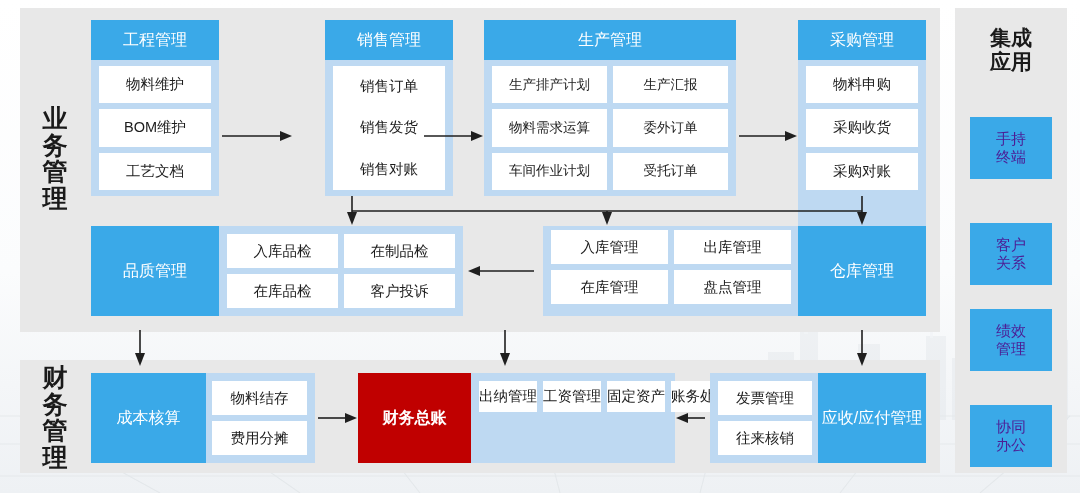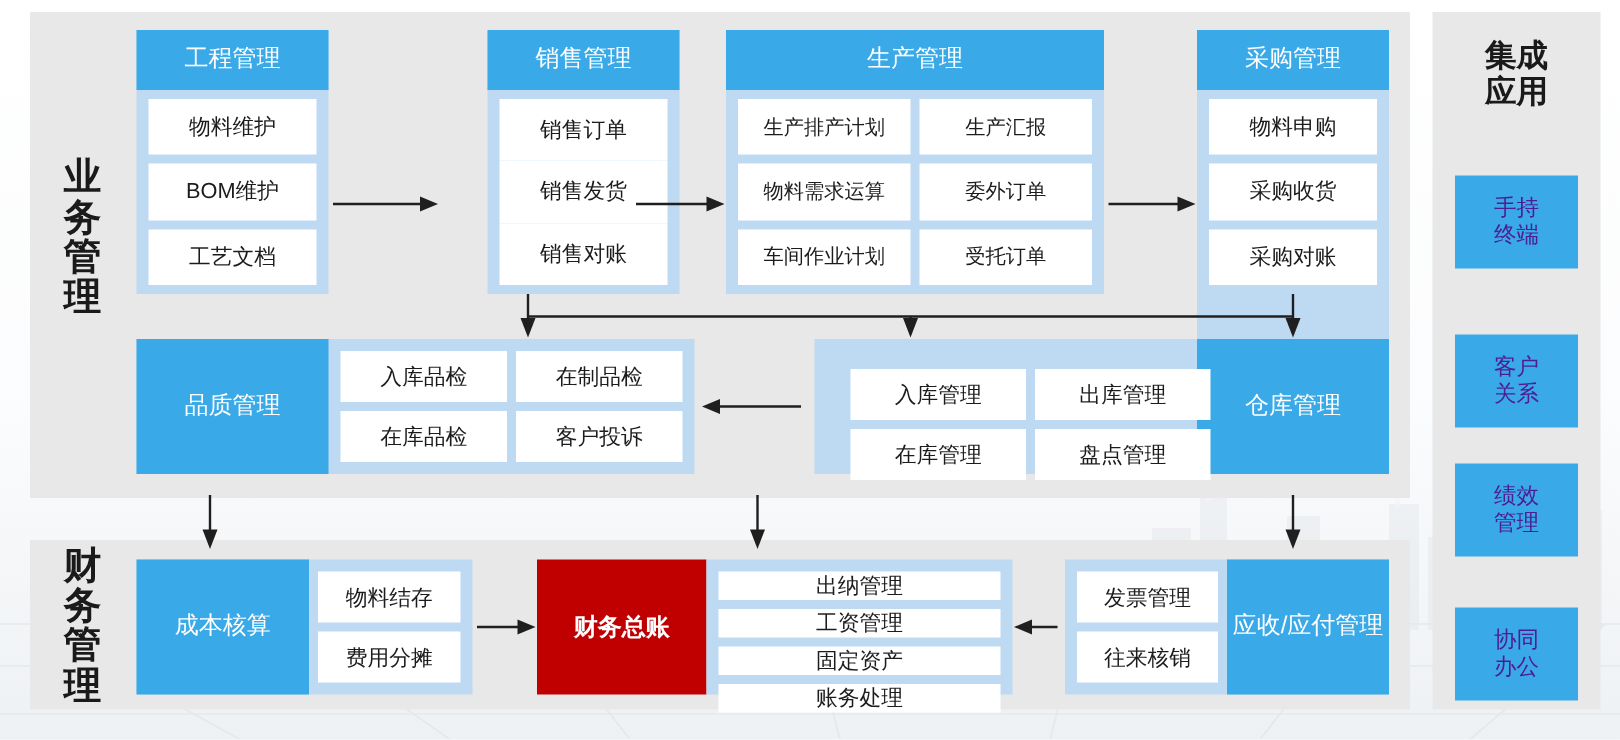--- a/index.html
+++ b/index.html
@@ -174,21 +174,21 @@
     <div class="card-body" style="left:136px;top:8px;width:228px;height:74px;grid-template-columns:1fr 1fr;grid-template-rows:1fr 1fr;gap:6px;">
       <div class="item">入库品检</div>
       <div class="item">在制品检</div>
       <div class="item">在库品检</div>
       <div class="item">客户投诉</div>
     </div>
   </div>
 
   <div class="card" style="left:543px;top:226px;width:383px;height:90px;">
     <div class="card-side" style="left:255px;top:0;width:128px;height:90px;">仓库管理</div>
-    <div class="card-body" style="left:8px;top:20px;width:240px;height:74px;grid-template-columns:1fr 1fr;grid-template-rows:1fr 1fr;gap:6px;margin-left:16px;">
+    <div class="card-body" style="left:8px;top:4px;width:240px;height:74px;grid-template-columns:1fr 1fr;grid-template-rows:1fr 1fr;gap:6px;">
       <div class="item">入库管理</div>
       <div class="item">出库管理</div>
       <div class="item">在库管理</div>
       <div class="item">盘点管理</div>
     </div>
   </div>
 
   <div class="panel" style="left:20px;top:360px;width:920px;height:113px;"></div>
 
   <div class="panel-label" style="left:32px;top:364px;">
@@ -202,21 +202,21 @@
     <div class="card-side" style="left:0;top:0;width:115px;height:90px;">成本核算</div>
     <div class="card-body" style="left:121px;top:8px;width:95px;height:74px;grid-template-columns:1fr;grid-template-rows:1fr 1fr;gap:6px;">
       <div class="item">物料结存</div>
       <div class="item">费用分摊</div>
     </div>
   </div>
 
   <div class="redbox" style="left:358px;top:373px;width:113px;height:90px;">财务总账</div>
 
   <div class="card" style="left:471px;top:373px;width:204px;height:90px;">
-    <div class="card-body" style="left:8px;top:8px;width:188px;height:68px;grid-template-columns:1fr;grid-template-rows:1fr 1fr;gap:6px;">
+    <div class="card-body" style="left:8px;top:8px;width:188px;height:68px;grid-template-columns:1fr 1fr 1fr 1fr;grid-template-rows:1fr 1fr;gap:6px;">
       <div class="item">出纳管理</div>
       <div class="item">工资管理</div>
       <div class="item">固定资产</div>
       <div class="item">账务处理</div>
     </div>
   </div>
 
   <div class="card" style="left:710px;top:373px;width:216px;height:90px;">
     <div class="card-side" style="left:108px;top:0;width:108px;height:90px;">应收/应付管理</div>
     <div class="card-body" style="left:8px;top:8px;width:94px;height:74px;grid-template-columns:1fr;grid-template-rows:1fr 1fr;gap:6px;">

